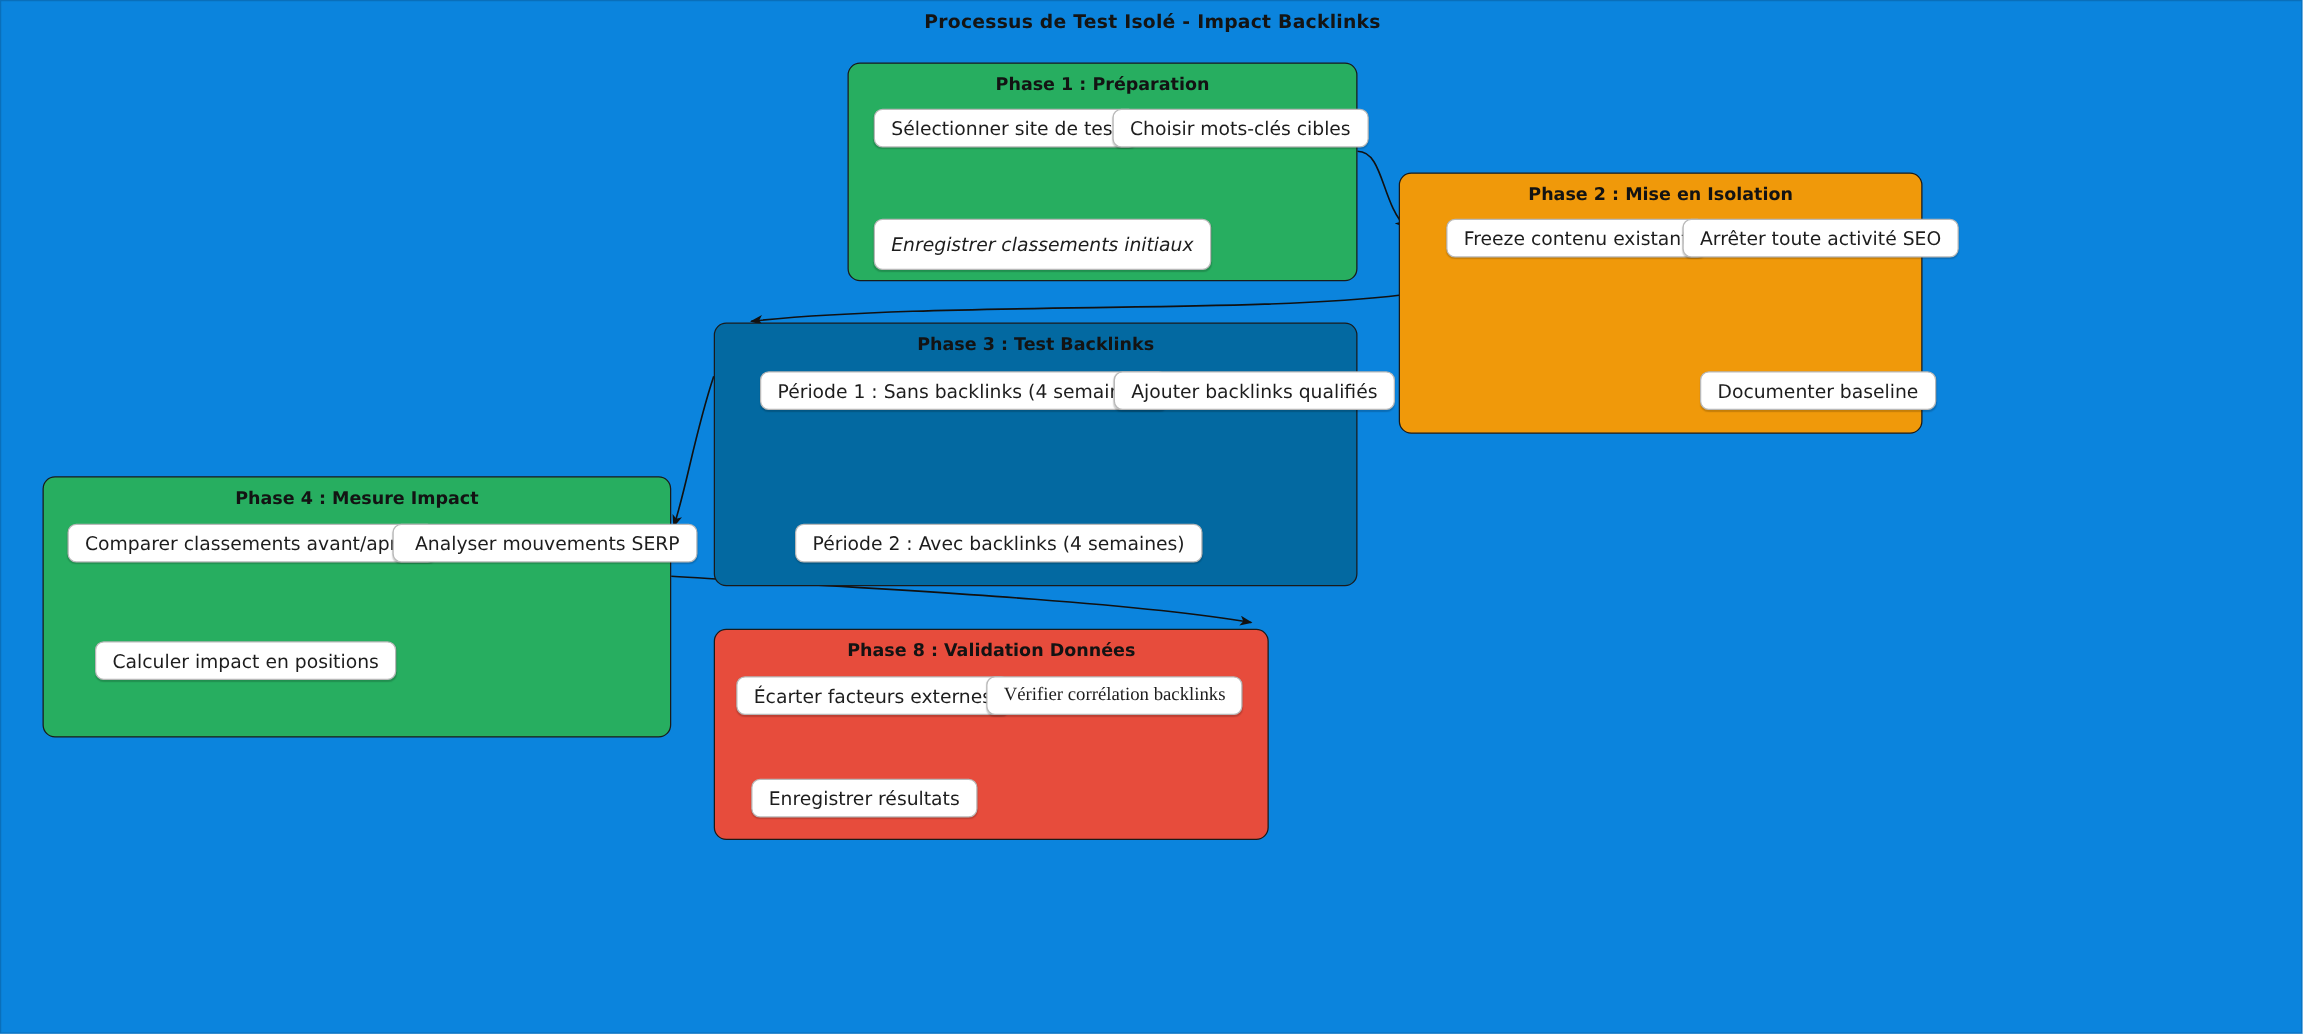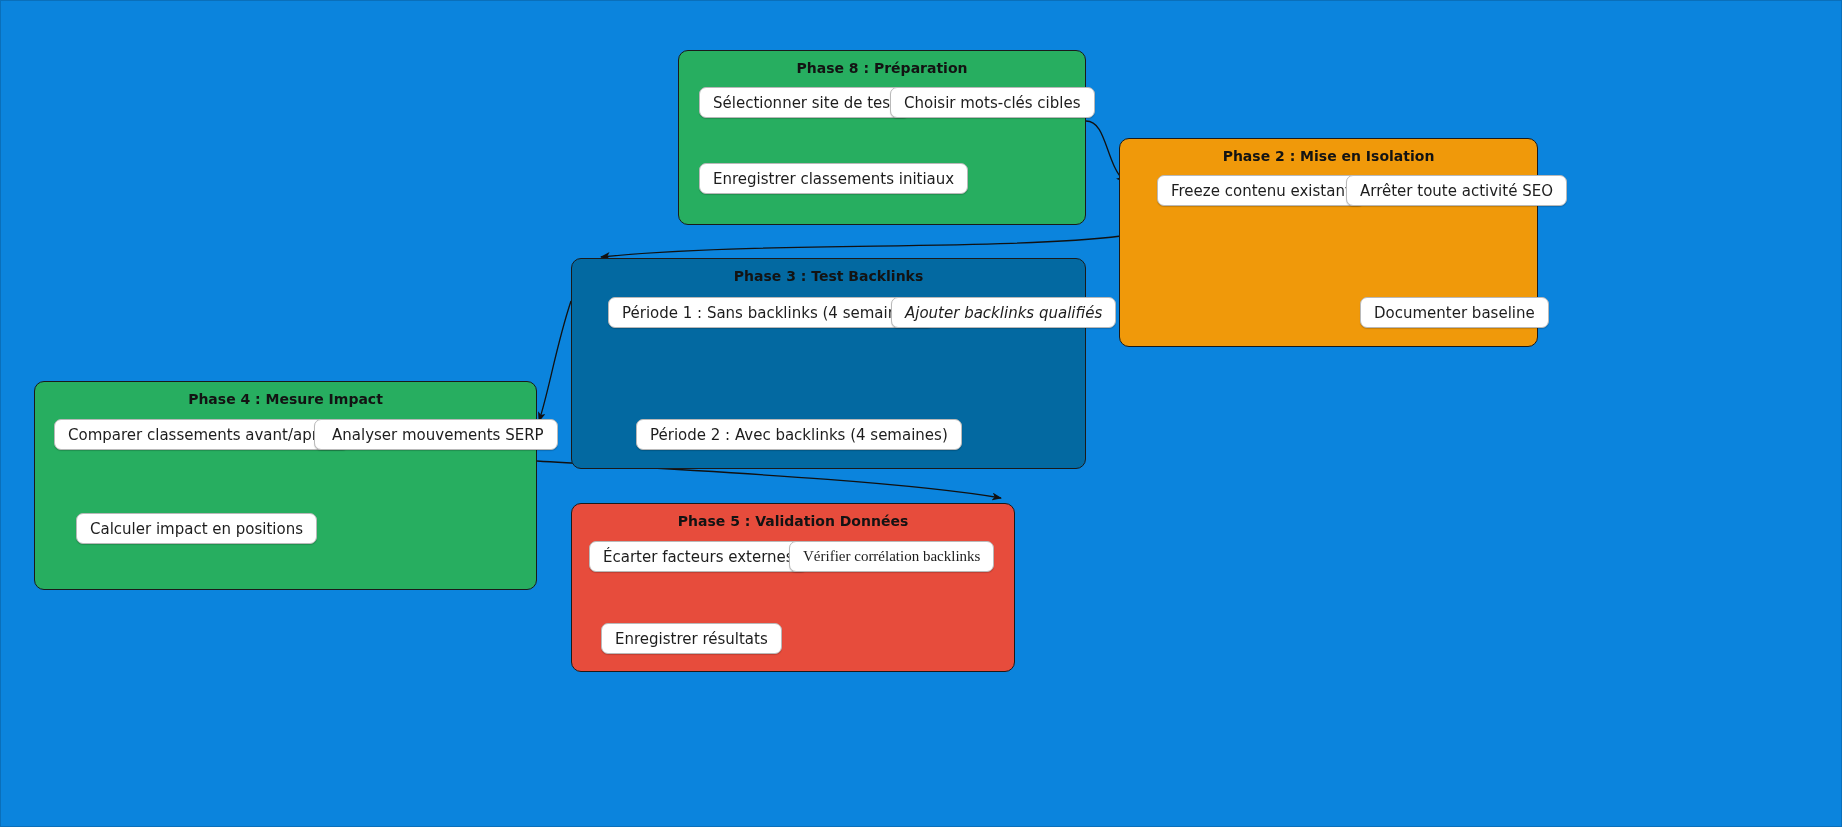--- a/index.html
+++ b/index.html
@@ -82,47 +82,48 @@
       </marker>
     </defs>
     <g id="edge-paths" fill="none" stroke="#111111" stroke-width="1.3">
         <path d="M 1085 120 C 1106 120 1104 162 1124 181" marker-end="url(#arrowhead)"></path>
         <path d="M 1120 235 C 1000 250 750 240 600 256" marker-end="url(#arrowhead)"></path>
         <path d="M 570 300 C 555 345 548 390 538 420" marker-end="url(#arrowhead)"></path>
         <path d="M 536 460 C 700 470 900 480 1000 497" marker-end="url(#arrowhead)"></path>
       </g>
   </svg>
 
+  <div class="diagram-title">Processus de Test Isolé - Impact Backlinks</div>
 
   <div id="clusters">
       <div class="cluster" style="left: 677px; top: 49px; width: 408px; height: 175px; background: rgb(39, 174, 96);">
-        <div class="cluster-label">Phase 8 : Préparation</div>
+        <div class="cluster-label">Phase 1 : Préparation</div>
       </div>
       <div class="node" style="left: 698px; top: 86px; min-width: 160px; height: 31px;">Sélectionner site de test</div>
       <div class="node" style="left: 889px; top: 86px; min-width: 157px; height: 31px;">Choisir mots-clés cibles</div>
-      <div class="node" style="left: 698px; top: 162px; min-width: 208px; height: 31px;">Enregistrer classements initiaux</div>
+      <div class="node" style="left: 698px; top: 174px; min-width: 208px; height: 41px; font-style: italic;">Enregistrer classements initiaux</div>
       <div class="cluster" style="left: 1118px; top: 137px; width: 419px; height: 209px; background: rgb(240, 153, 10);">
         <div class="cluster-label">Phase 2 : Mise en Isolation</div>
       </div>
       <div class="node" style="left: 1156px; top: 174px; min-width: 158px; height: 31px;">Freeze contenu existant</div>
       <div class="node" style="left: 1345px; top: 174px; min-width: 171px; height: 31px;">Arrêter toute activité SEO</div>
       <div class="node" style="left: 1359px; top: 296px; min-width: 143px; height: 31px;">Documenter baseline</div>
       <div class="cluster" style="left: 570px; top: 257px; width: 515px; height: 211px; background: #0369a1;">
         <div class="cluster-label">Phase 3 : Test Backlinks</div>
       </div>
       <div class="node" style="left: 607px; top: 296px; min-width: 251px; height: 31px;">Période 1 : Sans backlinks (4 semaines)</div>
-      <div class="node" style="left: 890px; top: 296px; min-width: 172px; height: 31px; font-style: italic;">Ajouter backlinks qualifiés</div>
+      <div class="node" style="left: 890px; top: 296px; min-width: 172px; height: 31px;">Ajouter backlinks qualifiés</div>
       <div class="node" style="left: 607px; top: 418px; min-width: 255px; height: 31px; margin-left: 28px;">Période 2 : Avec backlinks (4 semaines)</div>
       <div class="cluster" style="left: 33px; top: 380px; width: 503px; height: 209px; background: rgb(39, 174, 96);">
         <div class="cluster-label">Phase 4 : Mesure Impact</div>
       </div>
       <div class="node" style="left: 53px; top: 418px; min-width: 231px; height: 31px;">Comparer classements avant/après</div>
       <div class="node" style="left: 313px; top: 418px; min-width: 183px; height: 31px; padding-left: 17px;">Analyser mouvements SERP</div>
       <div class="node" style="left: 75px; top: 512px; min-width: 186px; height: 31px;">Calculer impact en positions</div>
       <div class="cluster" style="left: 570px; top: 502px; width: 444px; height: 169px; background: rgb(231, 76, 60);">
-        <div class="cluster-label">Phase 5 : Validation Données</div>
+        <div class="cluster-label">Phase 8 : Validation Données</div>
       </div>
       <div class="node" style="left: 588px; top: 540px; min-width: 170px; height: 31px;">Écarter facteurs externes</div>
       <div class="node" style="left: 788px; top: 540px; min-width: 188px; height: 31px; font-family: Liberation Serif, serif;">Vérifier corrélation backlinks</div>
       <div class="node" style="left: 600px; top: 622px; min-width: 146px; height: 31px;">Enregistrer résultats</div>
     </div>
 
 </div>
 
 </body></html>

